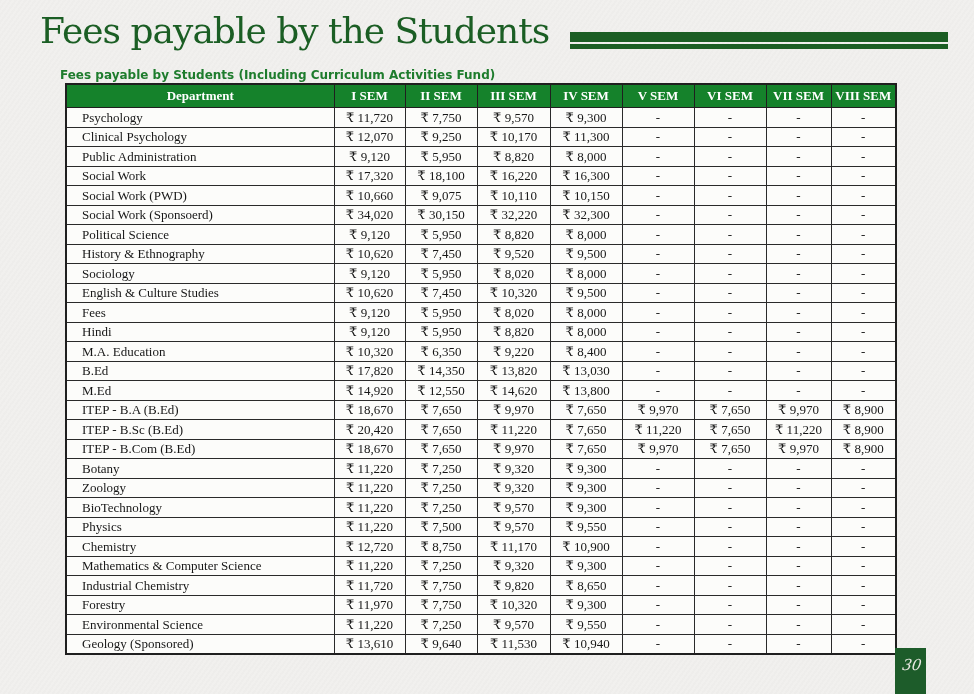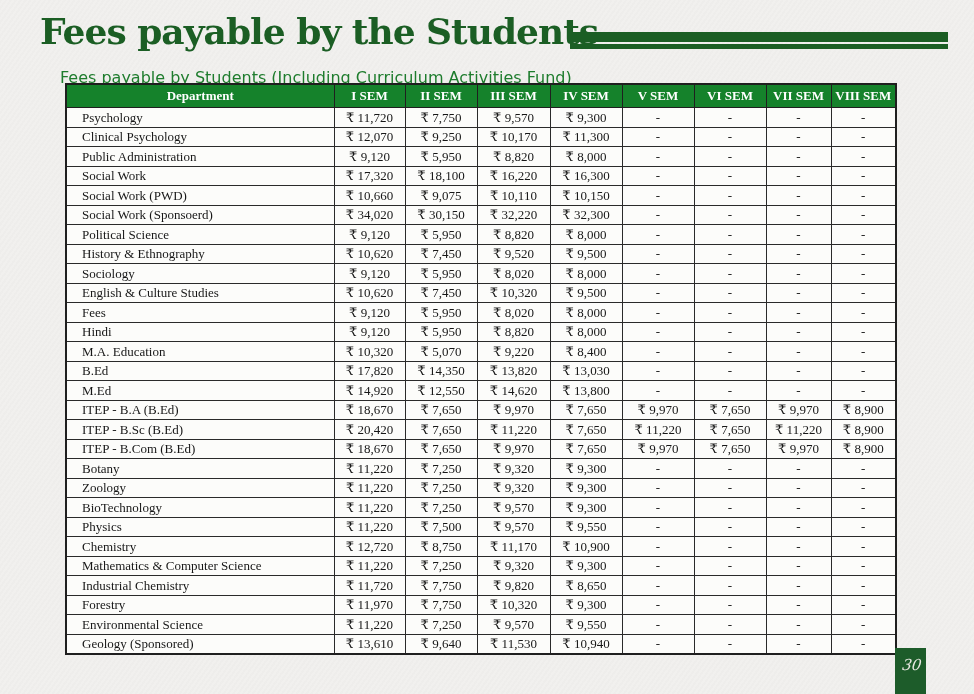--- a/index.html
+++ b/index.html
@@ -21,21 +21,21 @@
       repeating-linear-gradient(125deg, rgba(0,0,0,0.012) 0 2px, rgba(255,255,255,0.02) 2px 4px),
       #f1f0ee;
   }
   
   .page-title {
     position: absolute;
     left: 40px;
     top: 8px;
     margin: 0;
     font-family: "DejaVu Serif", serif;
-    font-weight: bold;
+    font-weight: normal;
     font-size: 36px;
     line-height: 46px;
     letter-spacing: -1px;
     color: #1b5e24;
     white-space: nowrap;
   }
   .stripes {
     position: absolute;
     left: 570px;
     top: 32px;
@@ -45,22 +45,22 @@
     background: #1b5e24;
   }
   .stripe.thick { height: 10px; margin-bottom: 2px; }
   .stripe.thin  { height: 5px; }
   
   .subtitle {
     position: absolute;
     left: 60px;
     top: 68px;
     font-family: "DejaVu Sans", "Liberation Sans", sans-serif;
-    font-weight: normal;
-    font-size: 16px;
+    font-weight: bold;
+    font-size: 12px;
     color: #1e7c2d;
     white-space: nowrap;
   }
   
   table.fees {
     position: absolute;
     left: 65px;
     top: 83px;
     width: 830px;
     border-collapse: collapse;
@@ -283,21 +283,21 @@
           <td>₹ 8,820</td>
           <td>₹ 8,000</td>
           <td>-</td>
           <td>-</td>
           <td>-</td>
           <td>-</td>
         </tr>
         <tr>
           <td class="dept">M.A. Education</td>
           <td>₹ 10,320</td>
-          <td>₹ 5,070</td>
+          <td>₹ 6,350</td>
           <td>₹ 9,220</td>
           <td>₹ 8,400</td>
           <td>-</td>
           <td>-</td>
           <td>-</td>
           <td>-</td>
         </tr>
         <tr>
           <td class="dept">B.Ed</td>
           <td>₹ 17,820</td>

